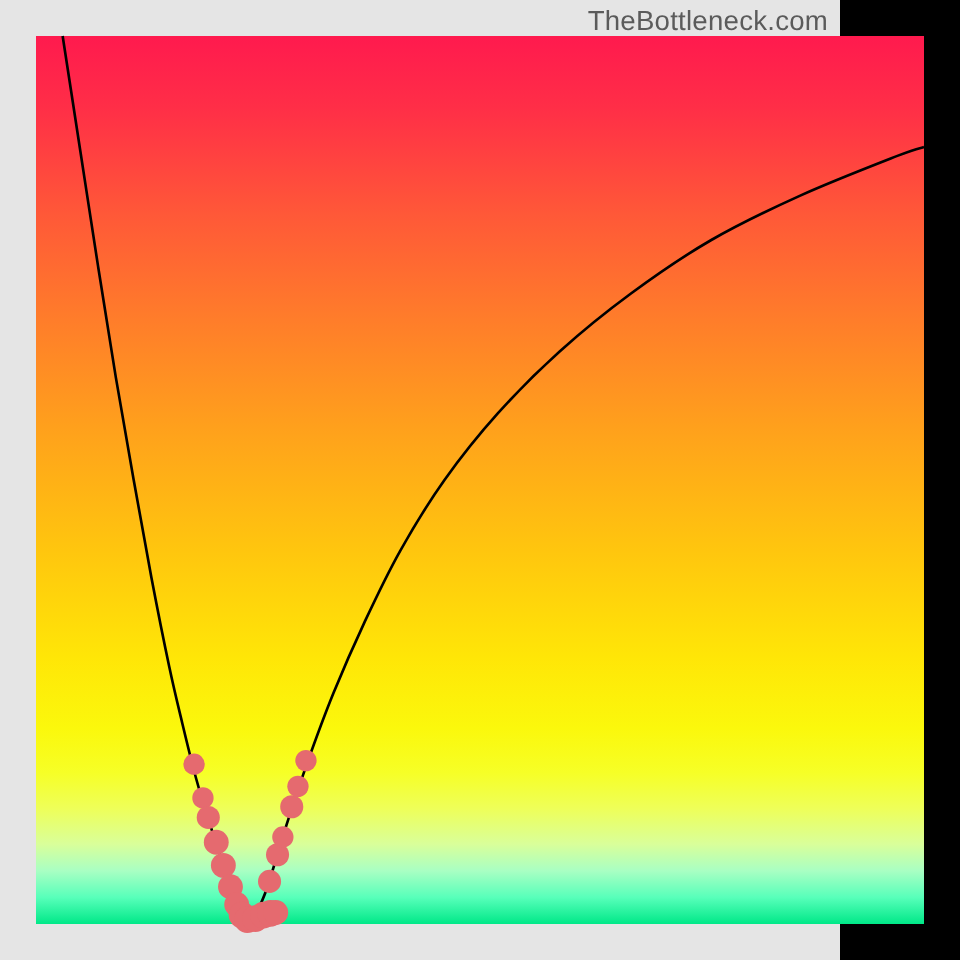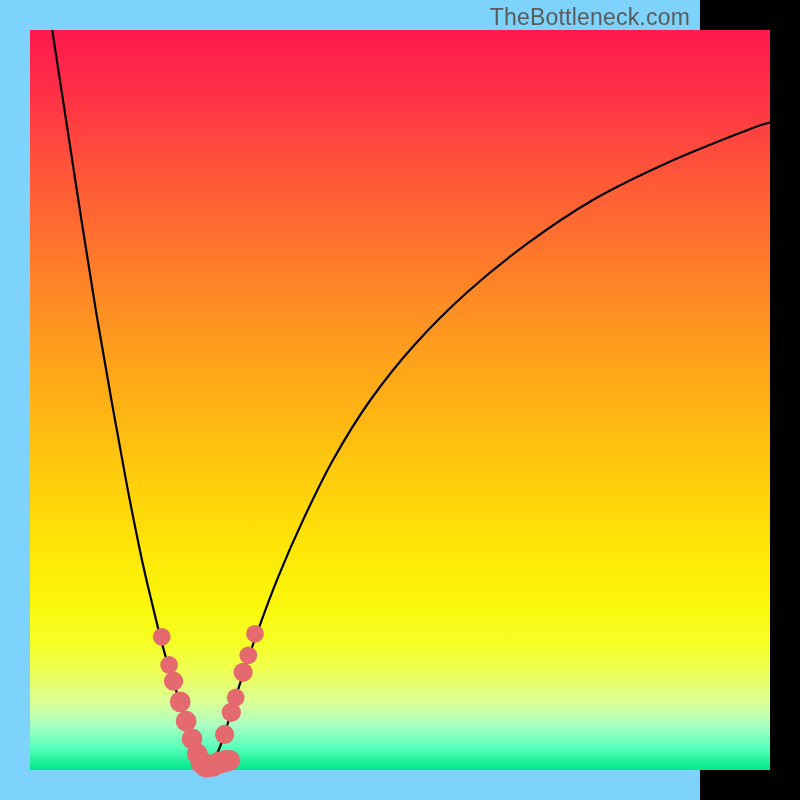--- a/index.html
+++ b/index.html
@@ -10,21 +10,21 @@
     overflow: hidden;
     background: #000;
     font-family: Arial, Helvetica, sans-serif;
   }
   .frame {
     position: absolute;
     left: 0;
     top: 0;
     width: 700px;
     height: 800px;
-    background: #7dd3fc;
+    background: #e5e5e5;
   }
   .plot {
     position: absolute;
     left: 30px;
     top: 30px;
     width: 740px;
     height: 740px;
     
     background: linear-gradient(to bottom,
       #ff1a4e 0%,

